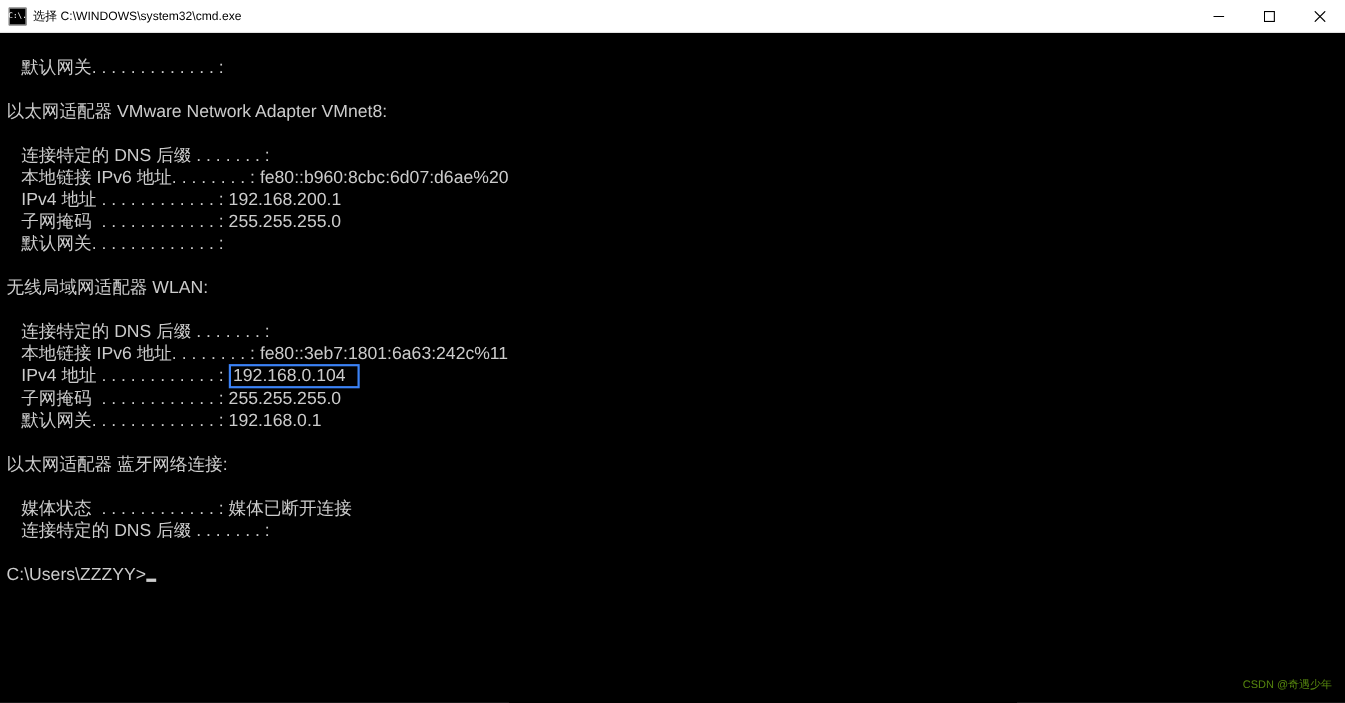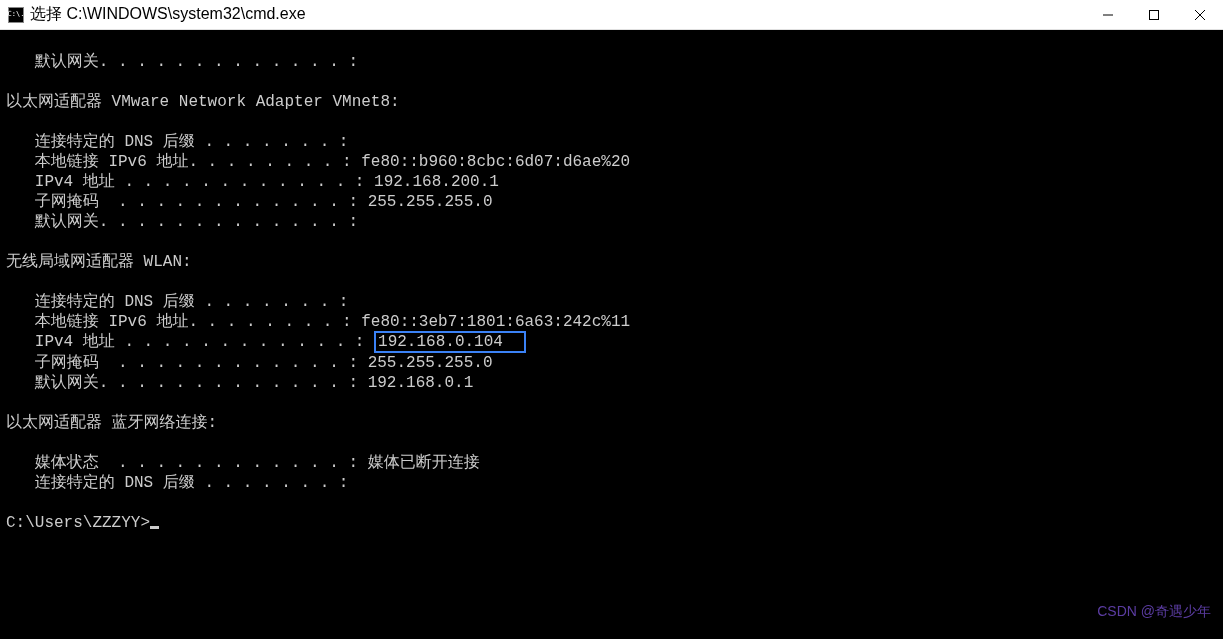--- a/index.html
+++ b/index.html
@@ -32,21 +32,21 @@
       align-items: center;
       justify-content: center;
       background: #000;
       color: #fff;
       font-size: 7px;
       font-family: monospace;
       line-height: 1;
       border: 1px solid #888;
     }
     .title-text {
-      font-size: 16px;
+      font-size: 11px;
       color: #000;
       font-family: "Microsoft YaHei", sans-serif;
     }
     .window-controls {
       position: absolute;
       right: 0;
       top: 0;
       height: 30px;
       display: flex;
     }
@@ -68,21 +68,21 @@
       color: #cccccc;
       font-family: "NSimSun", "SimSun", Consolas, monospace;
       font-size: 16px;
       line-height: 20px;
       padding: 2px 6px;
       white-space: pre;
       overflow: hidden;
       position: relative;
     }
     .terminal-content {
-      font-family: Liberation Mono, monospace;
+      font-family: Liberation Sans, sans-serif;
     }
     .line {
       min-height: 20px;
     }
     .highlight-box {
       border: 2px solid #3b82f6;
       padding: 0 2px;
       display: inline-block;
       line-height: 18px;
       margin-top: -1px;
@@ -91,24 +91,24 @@
       display: inline-block;
       width: 9px;
       height: 3px;
       background: #cccccc;
       vertical-align: baseline;
       position: relative;
       top: 2px;
     }
     .watermark {
       position: absolute;
-      bottom: 18px;
+      bottom: 6px;
       right: 12px;
-      font-size: 14px;
-      color: #8b5cf6;
+      font-size: 10px;
+      color: #84cc16;
       font-family: "Microsoft YaHei", sans-serif;
       opacity: 0.65;
     }
   </style>
 </head>
 <body>
 
 <div class="title-bar">
   <div class="app-icon">
     <span>C:\.</span>

